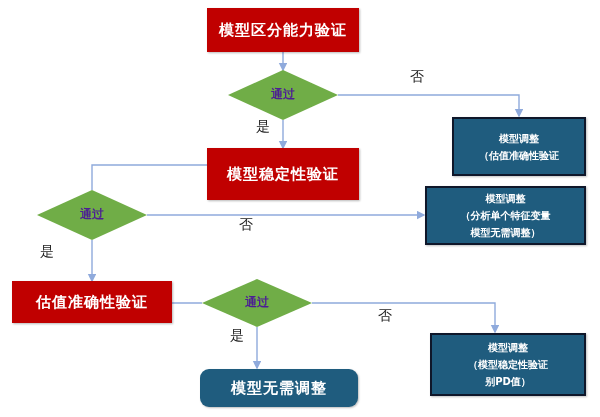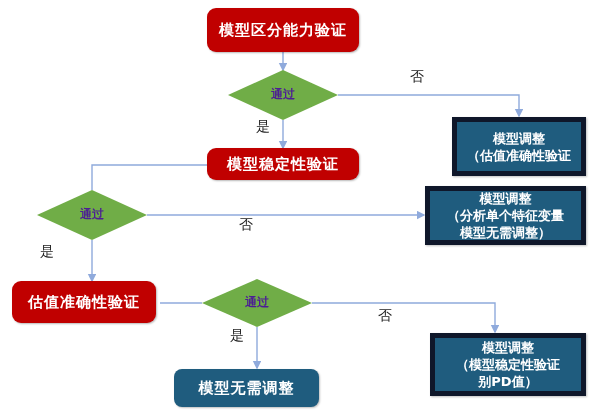--- a/index.html
+++ b/index.html
@@ -9,29 +9,29 @@
     font-family:"DejaVu Sans","Liberation Sans",sans-serif;
     overflow:hidden;
   }
   #canvas{position:relative;width:600px;height:417px;}
   svg.wires{position:absolute;left:0;top:0;width:600px;height:417px;pointer-events:none;}
 
   .node{position:absolute;box-sizing:border-box;display:flex;align-items:center;justify-content:center;text-align:center;color:#ffffff;font-weight:bold;}
 
   .red{
     background:#C00000;
-    border-radius:9px;
+    border-radius:0;
     font-size:15px;
     letter-spacing:1px;
     box-shadow:1px 1px 2px rgba(0,0,0,0.28);
   }
   .blue{
     background:#1F5C7E;
-    border:5px solid #0f172a;
-    font-size:13px;
+    border:2px solid #0f172a;
+    font-size:10px;
     line-height:17px;
     box-shadow:1px 1px 2px rgba(0,0,0,0.25);
   }
   .blue.rounded{
     border-radius:9px;
     font-size:15px;
     letter-spacing:1px;
     border:none;
   }
   .diamond{
@@ -93,51 +93,51 @@
   </div>
 
   <div class="edge-label" style="left:410px;top:68px;">否</div>
   <div class="edge-label" style="left:256px;top:118px;">是</div>
 
   <div class="node blue" style="left:452px;top:117px;width:134px;height:59px;flex-direction:column;">
     <span>模型调整</span>
     <span>（估值准确性验证</span>
   </div>
 
-  <div class="node red" style="left:207px;top:148px;width:152px;height:32px;">
+  <div class="node red" style="left:207px;top:148px;width:152px;height:52px;">
     <span>模型稳定性验证</span>
   </div>
 
   <div class="diamond" style="left:37px;top:190px;width:110px;height:50px;">
     <span>通过</span>
   </div>
 
   <div class="edge-label" style="left:239px;top:216px;">否</div>
   <div class="edge-label" style="left:40px;top:243px;">是</div>
 
   <div class="node blue" style="left:425px;top:186px;width:161px;height:59px;flex-direction:column;">
     <span>模型调整</span>
     <span>（分析单个特征变量</span>
     <span>模型无需调整）</span>
   </div>
 
-  <div class="node red" style="left:12px;top:281px;width:144px;height:42px;">
+  <div class="node red" style="left:12px;top:281px;width:160px;height:42px;">
     <span>估值准确性验证</span>
   </div>
 
   <div class="diamond" style="left:202px;top:279px;width:110px;height:48px;">
     <span>通过</span>
   </div>
 
   <div class="edge-label" style="left:378px;top:307px;">否</div>
   <div class="edge-label" style="left:230px;top:327px;">是</div>
 
   <div class="node blue" style="left:430px;top:333px;width:156px;height:63px;flex-direction:column;">
     <span>模型调整</span>
     <span>（模型稳定性验证</span>
     <span>别PD值）</span>
   </div>
 
-  <div class="node blue rounded" style="left:174px;top:369px;width:145px;height:38px;border-radius:8px;">
+  <div class="node blue rounded" style="left:200px;top:369px;width:158px;height:38px;">
     <span>模型无需调整</span>
   </div>
 
 </div>
 
 </body></html>

